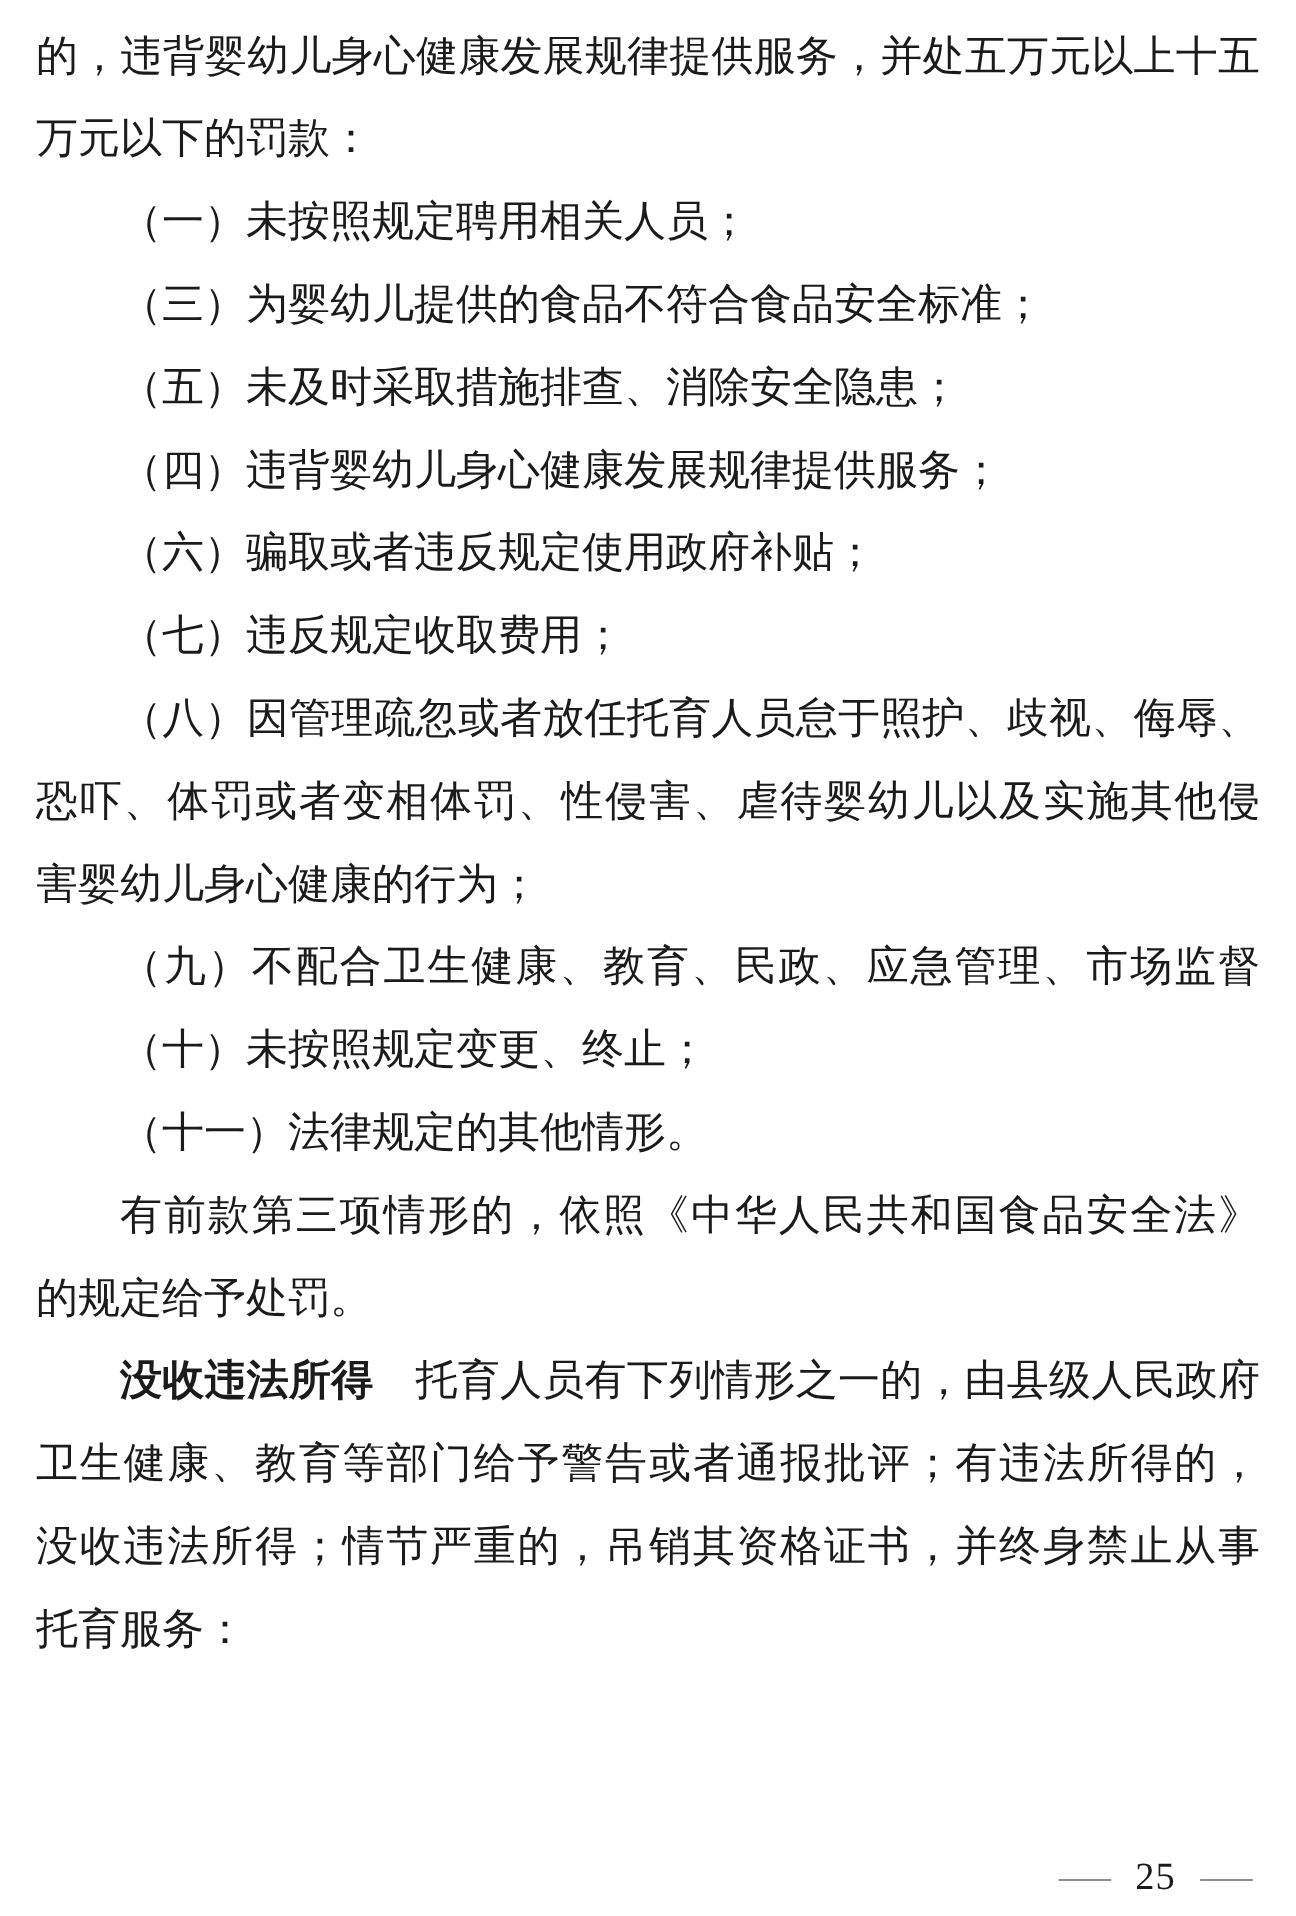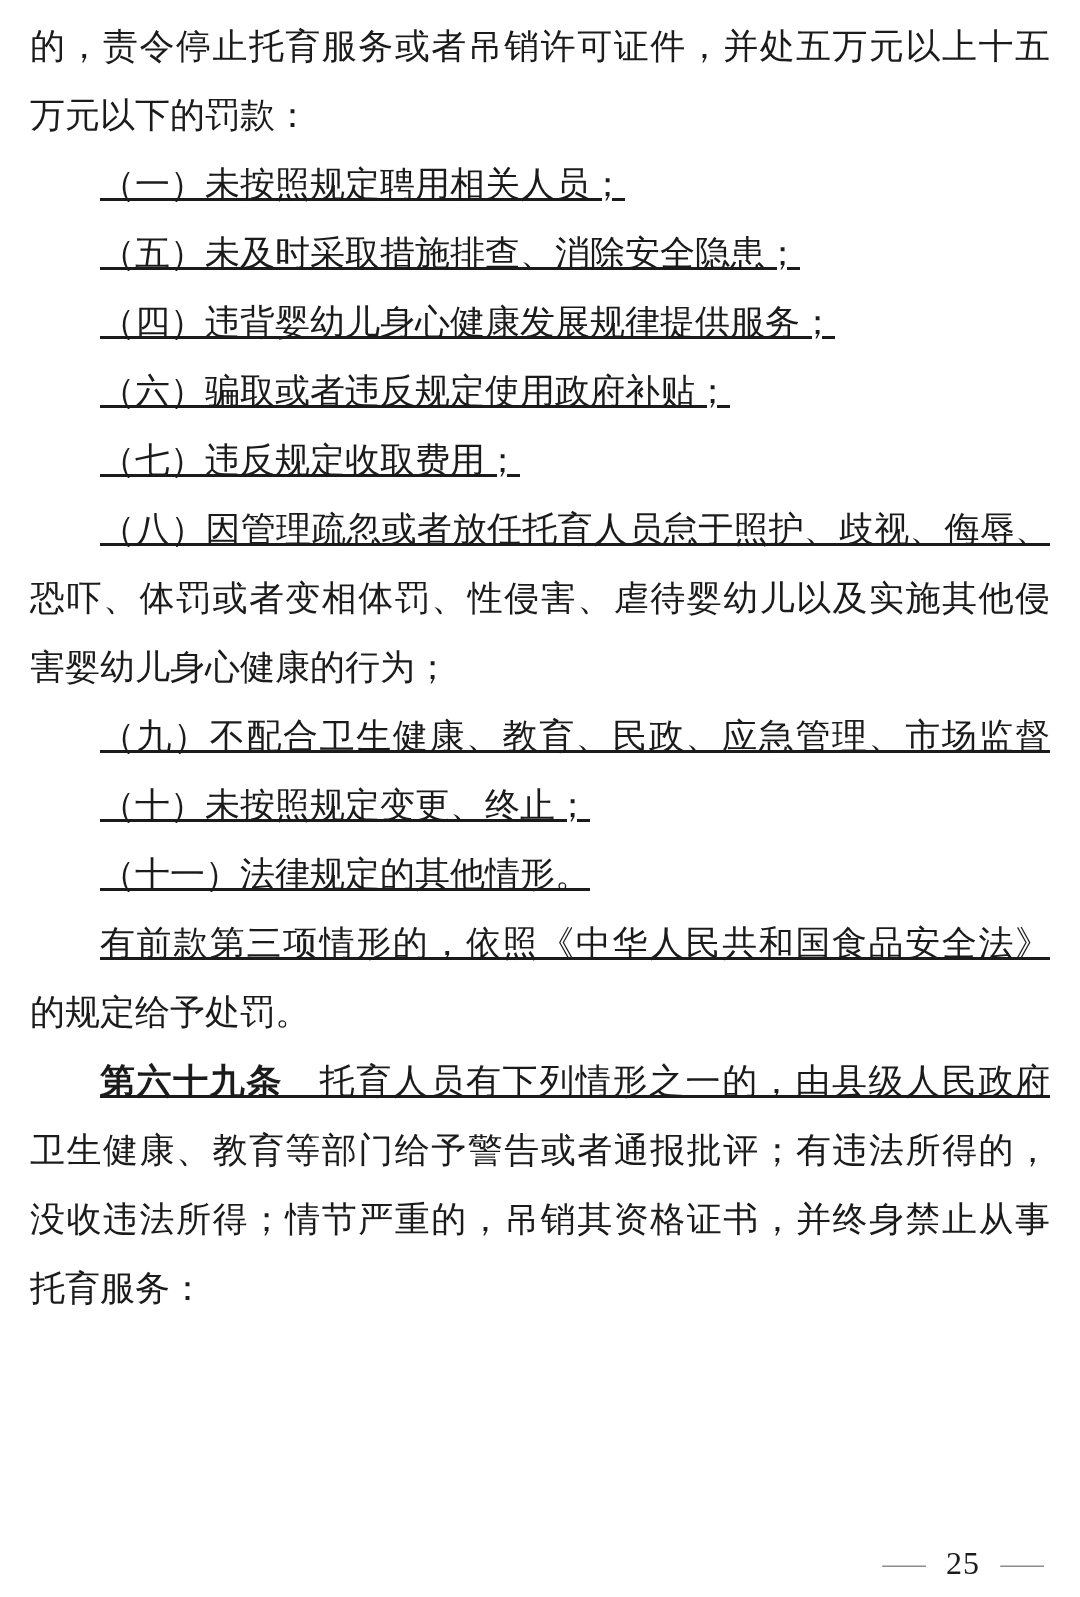--- a/index.html
+++ b/index.html
@@ -27,21 +27,20 @@
     width: 1020px;
     white-space: normal;
   }
   
   .line.fill {
     text-align: justify;
     text-align-last: justify;
   }
   .line.indent {
     text-indent: 2em;
-    text-decoration: underline;
   }
   .bold {
     font-weight: 700;
   }
   .page-footer {
     position: absolute;
     right: 42px;
     bottom: 16px;
     display: flex;
     align-items: center;
@@ -57,25 +56,28 @@
   }
   .page-footer .num {
     letter-spacing: 1px;
   }
 </style>
 </head>
 <body>
 
 <div class="doc-body">
     <div class="para">
-      <div class="line fill">的，责令停止托育服务或者吊销许可证件，并处五万元以上十五</div>
+      <div class="line fill">的，违背婴幼儿身心健康发展规律提供服务，并处五万元以上十五</div>
       <div class="line">万元以下的罚款：</div>
     </div>
     <div class="para">
       <div class="line indent">（一）未按照规定聘用相关人员；</div>
+    </div>
+    <div class="para">
+      <div class="line indent">（三）为婴幼儿提供的食品不符合食品安全标准；</div>
     </div>
     <div class="para">
       <div class="line indent">（五）未及时采取措施排查、消除安全隐患；</div>
     </div>
     <div class="para">
       <div class="line indent">（四）违背婴幼儿身心健康发展规律提供服务；</div>
     </div>
     <div class="para">
       <div class="line indent">（六）骗取或者违反规定使用政府补贴；</div>
     </div>
@@ -94,21 +96,21 @@
       <div class="line indent">（十）未按照规定变更、终止；</div>
     </div>
     <div class="para">
       <div class="line indent">（十一）法律规定的其他情形。</div>
     </div>
     <div class="para">
       <div class="line indent fill">有前款第三项情形的，依照《中华人民共和国食品安全法》</div>
       <div class="line">的规定给予处罚。</div>
     </div>
     <div class="para">
-      <div class="line indent fill"><span class="bold">第六十九条</span><span>　托育人员有下列情形之一的，由县级人民政府</span></div>
+      <div class="line indent fill"><span class="bold">没收违法所得</span><span>　托育人员有下列情形之一的，由县级人民政府</span></div>
       <div class="line fill">卫生健康、教育等部门给予警告或者通报批评；有违法所得的，</div>
       <div class="line fill">没收违法所得；情节严重的，吊销其资格证书，并终身禁止从事</div>
       <div class="line">托育服务：</div>
     </div>
   </div>
 
 <div class="page-footer">
   <span class="dash">—</span>
   <span class="num">25</span>
   <span class="dash">—</span>

